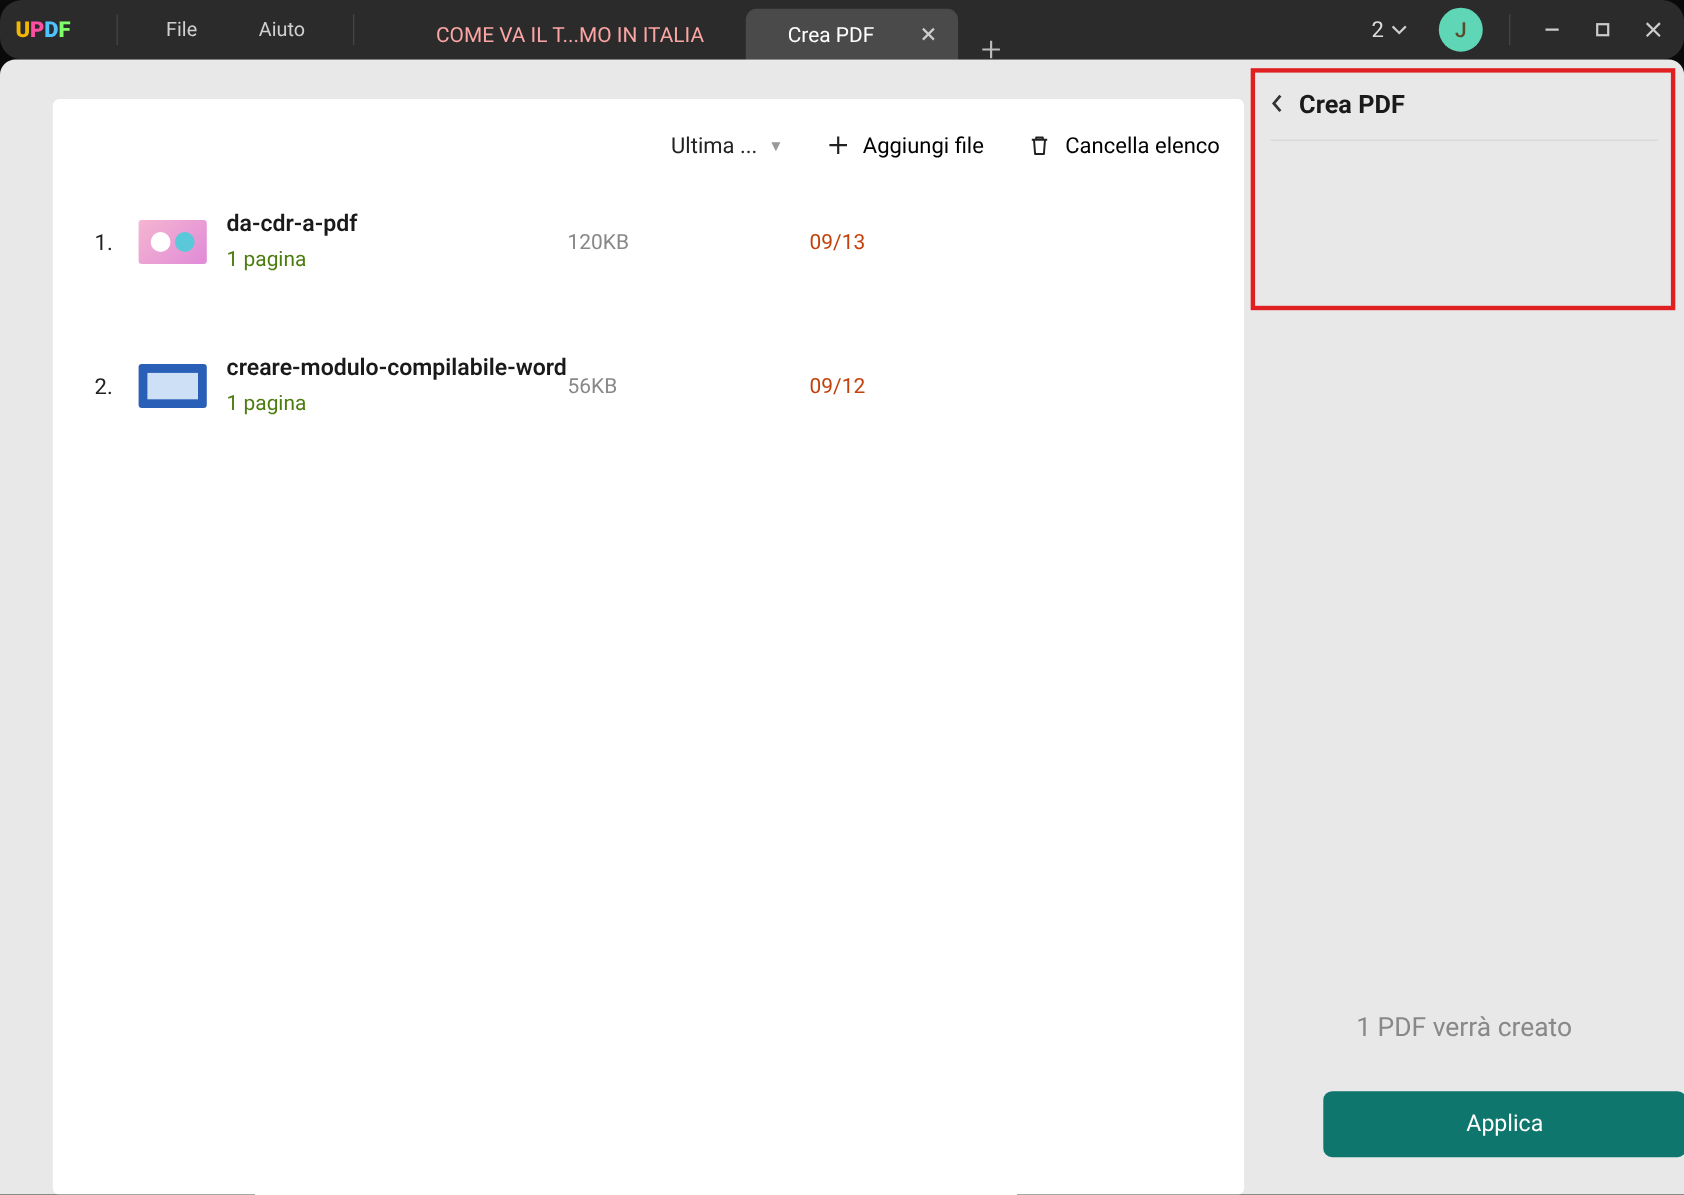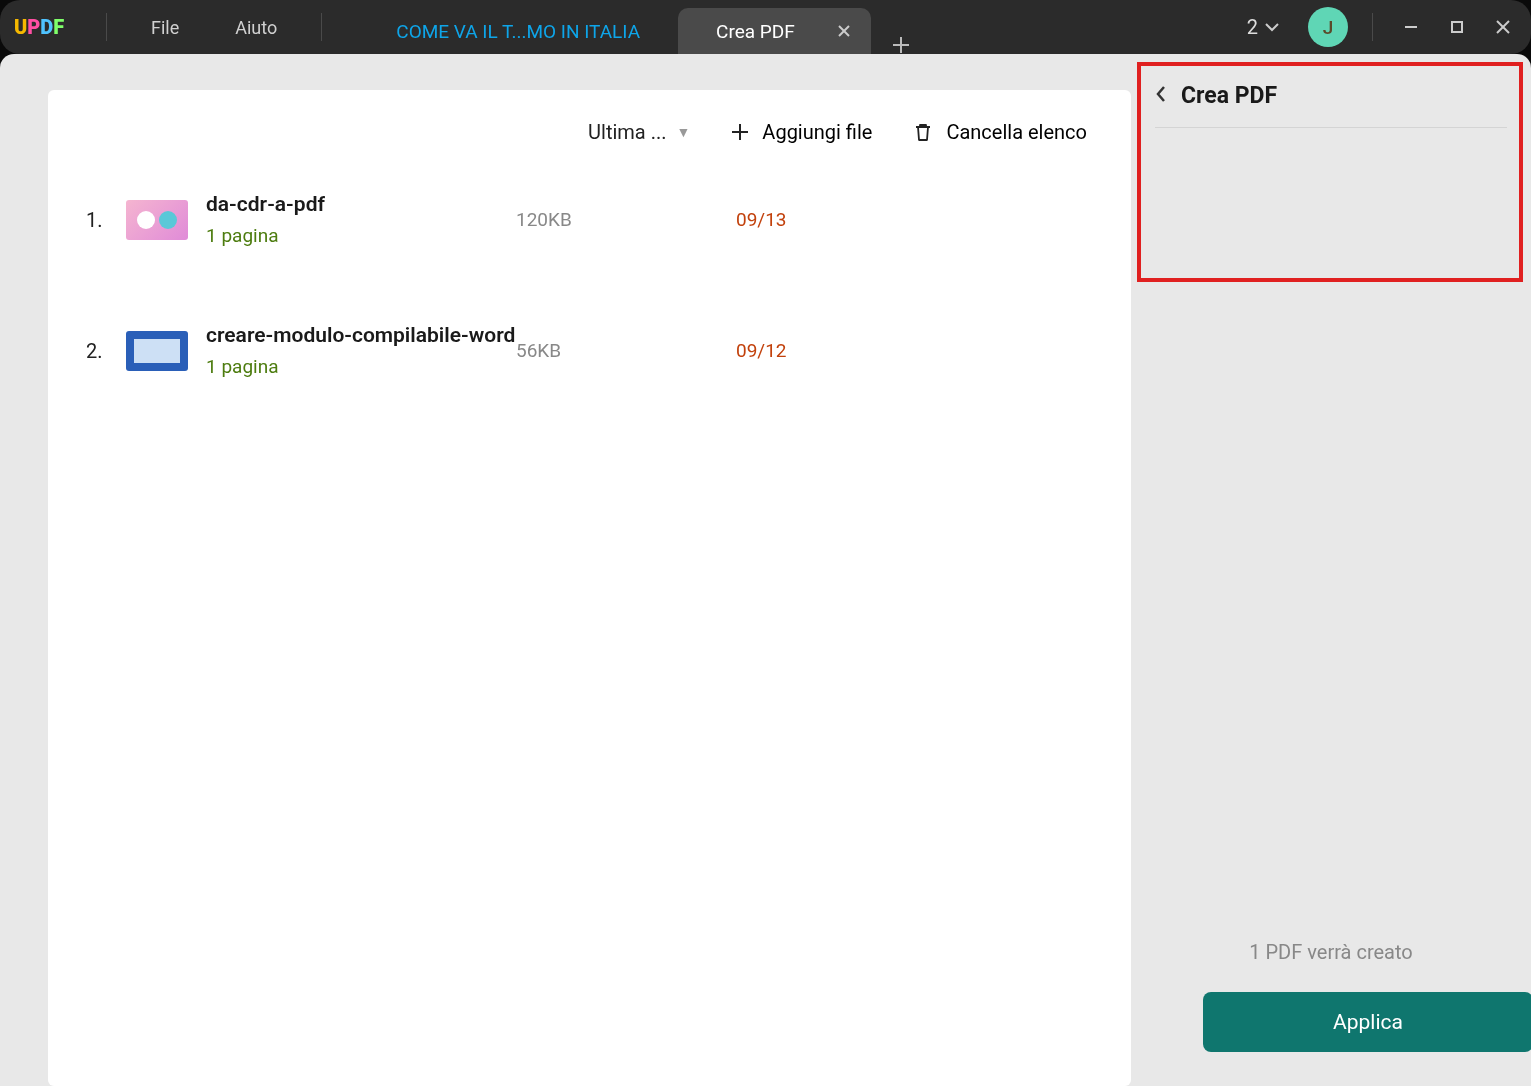--- a/index.html
+++ b/index.html
@@ -5,35 +5,35 @@
   * { margin: 0; padding: 0; box-sizing: border-box; font-family: -apple-system, BlinkMacSystemFont, "Segoe UI", Roboto, sans-serif; }
   body { background: #0a0a0a; width: 1531px; height: 1086px; overflow: hidden; }
 
   
   .titlebar { height: 54px; background: #2b2b2b; display: flex; align-items: center; color: #d0d0d0; font-size: 18px; border-radius: 20px; }
   .logo { margin-left: 14px; margin-right: 18px; display: flex; align-items: center; }
   .logo svg { display:block; }
   .tb-sep { width: 1px; height: 28px; background: #4a4a4a; margin: 0 16px; }
   .menu-item { padding: 0 28px; cursor: pointer; }
   .tabs { display: flex; align-items: flex-end; height: 100%; margin-left: 20px; flex: 1; }
-  .tab { height: 46px; display: flex; align-items: center; padding: 0 38px; color: #0ea5e9; font-size: 19px; border-radius: 10px 10px 0 0; cursor: pointer; position: relative;}
+  .tab { height: 46px; display: flex; align-items: center; padding: 0 38px; color: #fca5a5; font-size: 19px; border-radius: 10px 10px 0 0; cursor: pointer; position: relative;}
   .tab.inactive { background: transparent; }
   .tab.active { background: #4a4a4a; color: #fff; padding-right: 18px;}
   .tab .close-x { margin-left: 40px; width: 18px; height: 18px; display:flex; align-items:center; justify-content:center; color:#ddd;}
   .tab-add { width: 40px; display:flex; align-items:center; justify-content:center; cursor:pointer; color:#bbb; font-size:26px; margin-left:10px;}
   .tb-right { display:flex; align-items:center; margin-left:auto; padding-right: 14px; gap: 18px; }
   .win-count { color:#ddd; font-size:20px; display:flex; align-items:center; gap:6px; margin-right:10px;}
   .avatar { width: 40px; height: 40px; border-radius: 50%; background: #5fd6b5; display:flex; align-items:center; justify-content:center; color:#5a4a2a; font-size:19px; font-weight:500;}
   .win-btn { width: 28px; height: 28px; display:flex; align-items:center; justify-content:center; color:#ccc; cursor:pointer;}
 
   
   .content { height: calc(100% - 54px); background: #e8e8e8; border-radius: 14px 14px 0 0; margin: 0; display:flex; position:relative;}
   .left { flex:1; padding: 36px 0 0 48px; }
   .filepanel { background:#fff; border-radius:6px; height: 100%; padding: 14px 0 0 0;}
-  .toolbar { display:flex; align-items:center; justify-content:flex-end; gap: 40px; padding: 16px 44px 30px 0; }
+  .toolbar { display:flex; align-items:center; justify-content:flex-end; gap: 40px; padding: 16px 22px 30px 0; }
   .sort { color:#222; font-size:20px; display:flex; align-items:center; gap:10px; cursor:pointer;}
   .sort .tri { color:#999; font-size:14px;}
   .tbtn { display:flex; align-items:center; gap: 12px; color:#000000; font-size:20px; cursor:pointer;justify-content:space-between;}
   .tbtn svg { flex-shrink:0; }
 
   .file-row { display:flex; align-items:center; padding: 18px 42px 18px 38px; }
   .idx { width: 40px; color:#222; font-size:20px; }
   .thumb { width: 62px; height: 40px; border-radius:3px; margin-right: 18px; overflow:hidden; display:flex; align-items:center; justify-content:center;}
   .thumb.pink { background: linear-gradient(135deg,#f5b5d0,#e08bd8); }
   .thumb.pink::before { content:""; width:18px; height:18px; border-radius:50%; background:#fff; margin-right:4px;}
@@ -50,21 +50,21 @@
   .right { width: 400px; padding: 22px 24px 24px 24px; display:flex; flex-direction:column; position:relative;}
   .highlight-box { position:absolute; top: 8px; left: 6px; right: 8px; height: 220px; border: 4px solid #e02020; pointer-events:none; }
   .panel-head { display:flex; align-items:center; gap: 14px; padding: 6px 0 18px 0; border-bottom: 1px solid #d4d4d4;}
   .panel-head .back { cursor:pointer; }
   .panel-title { font-size:23px; font-weight:700; color:#1a1a1a; }
   .radio-group { padding: 20px 0 0 4px;}
   .radio-row { display:flex; align-items:center; gap: 14px; padding: 10px 0; font-size:20px; color:#222; cursor:pointer;}
   .radio { width:20px; height:20px; border-radius:50%; border:2px solid #bbb; display:flex; align-items:center; justify-content:center;}
   .radio.selected { border-color:#b763ff; border-width:6px;}
   .right-footer { margin-top:auto; text-align:center;}
-  .footnote { color:#888; font-size:20px; margin-bottom: 28px;}
+  .footnote { color:#888; font-size:24px; margin-bottom: 44px;}
   .apply-btn { background:#0f766e; color:#fff; font-size:21px; border:none; border-radius:8px; padding: 18px 0; width: 330px; cursor:pointer; margin-bottom: 10px; margin-left: 48px;}
 </style>
 </head>
 <body>
 
 <div class="titlebar">
   <div class="logo">
     <svg width="58" height="24" viewBox="0 0 58 24">
       <text x="0" y="19" font-family="Arial Black, sans-serif" font-size="20" font-weight="900">
         <tspan fill="#f5b800">U</tspan><tspan fill="#ff4fa3">P</tspan><tspan fill="#4fc3ff">D</tspan><tspan fill="#7fff6a">F</tspan>

